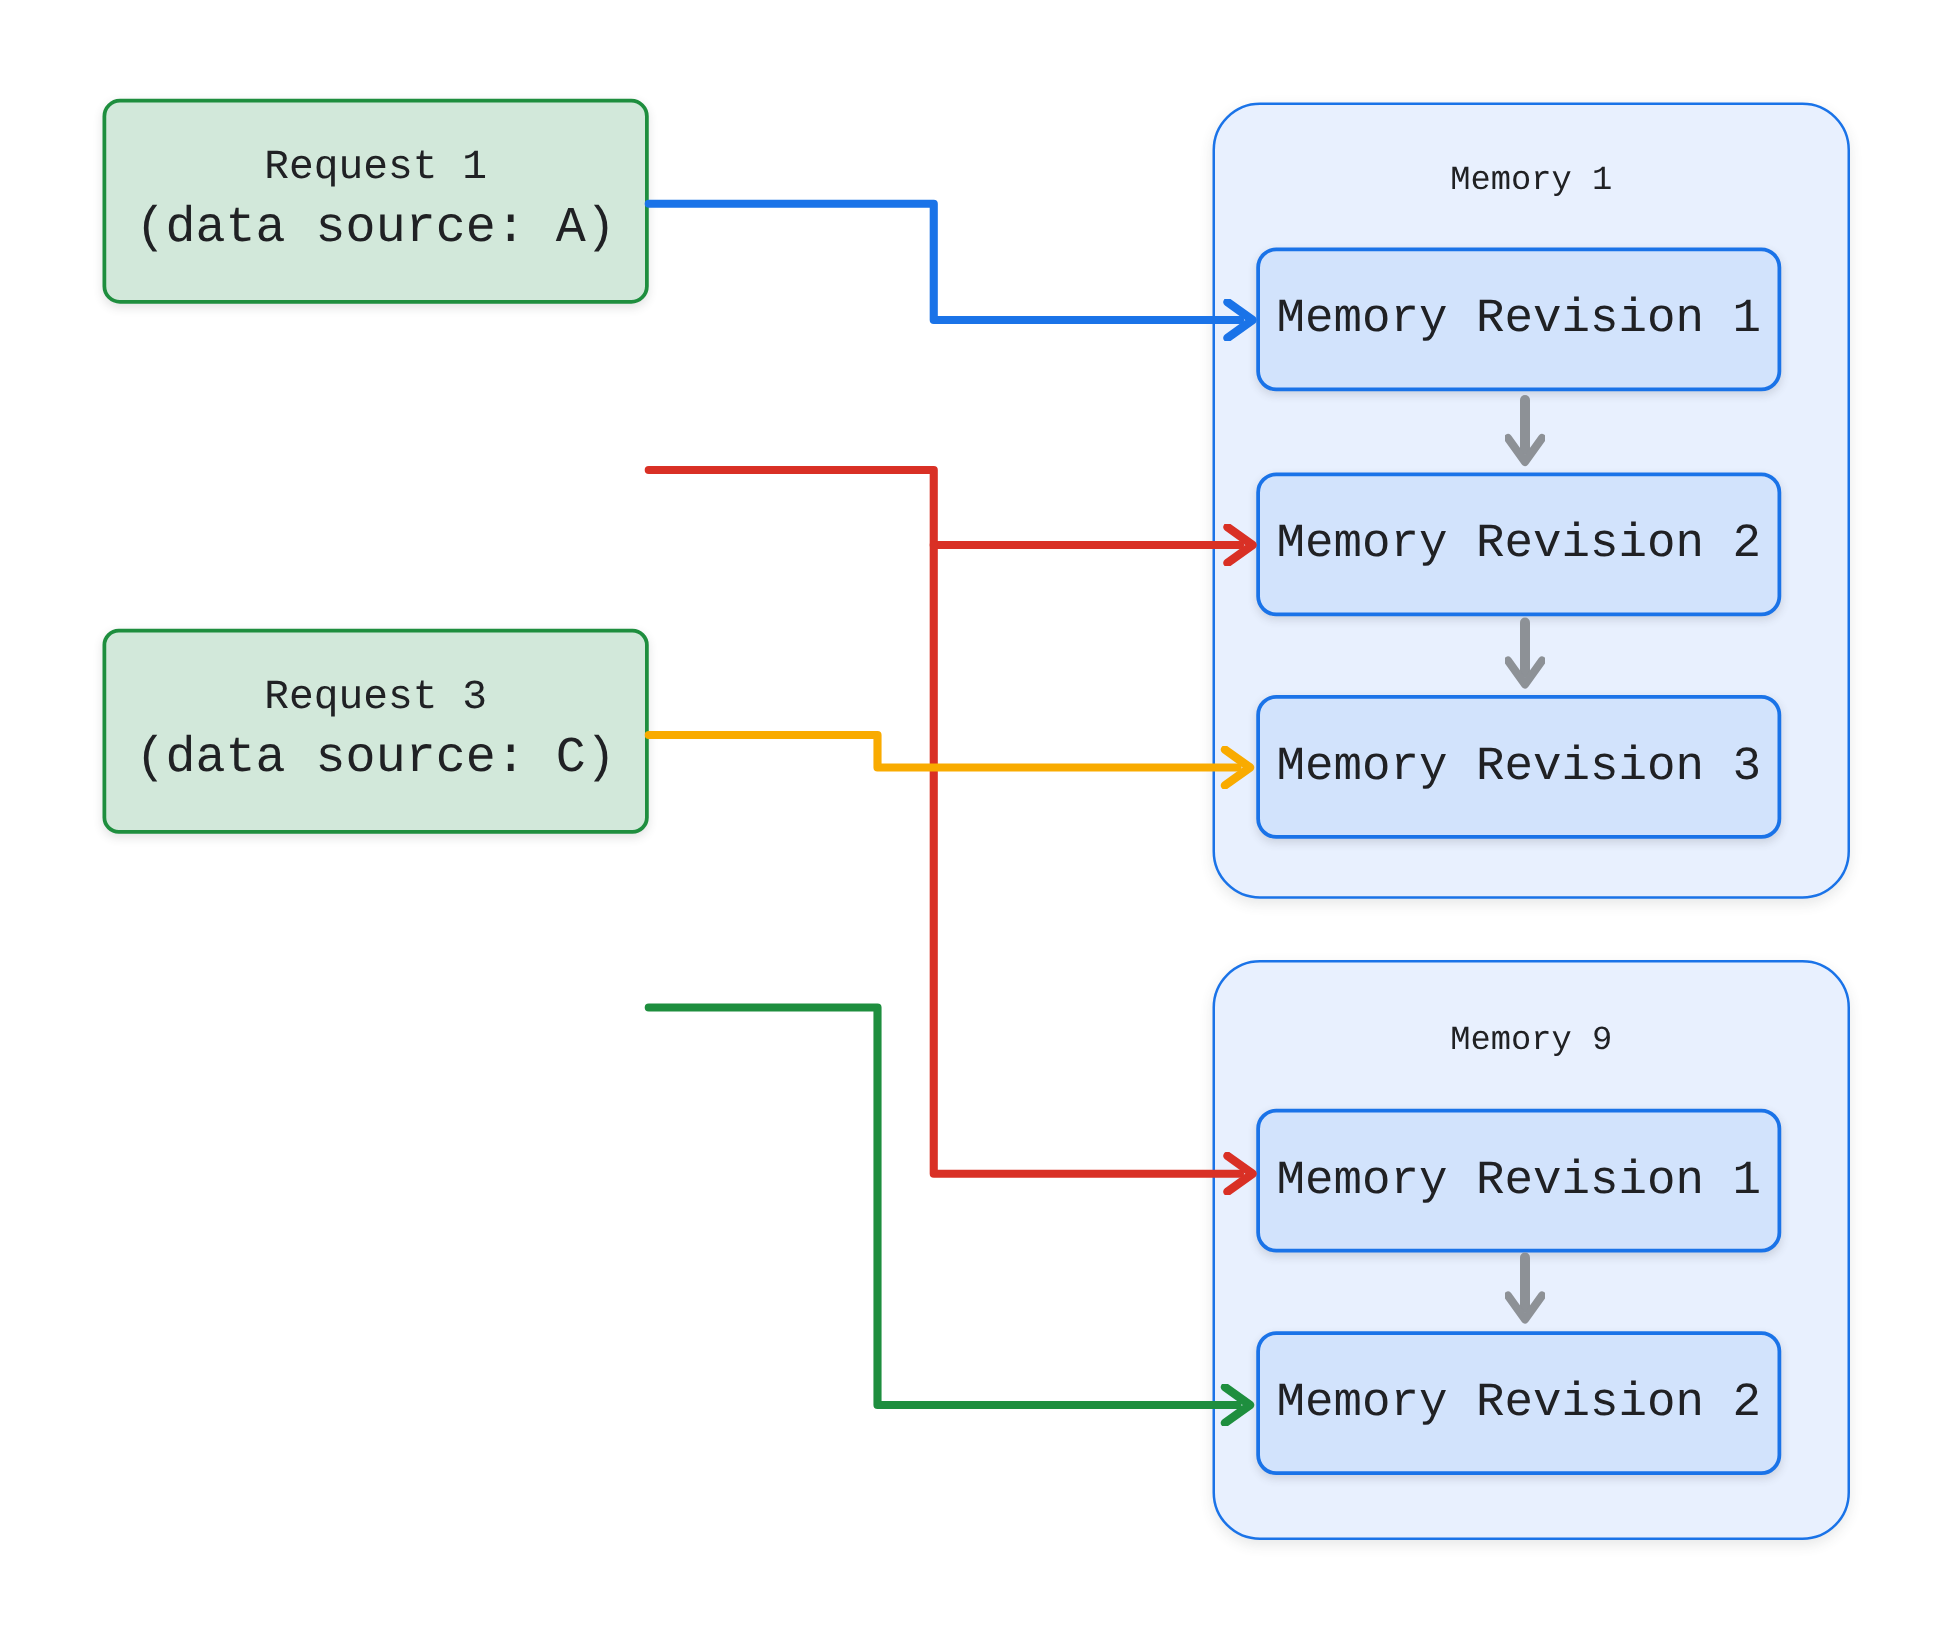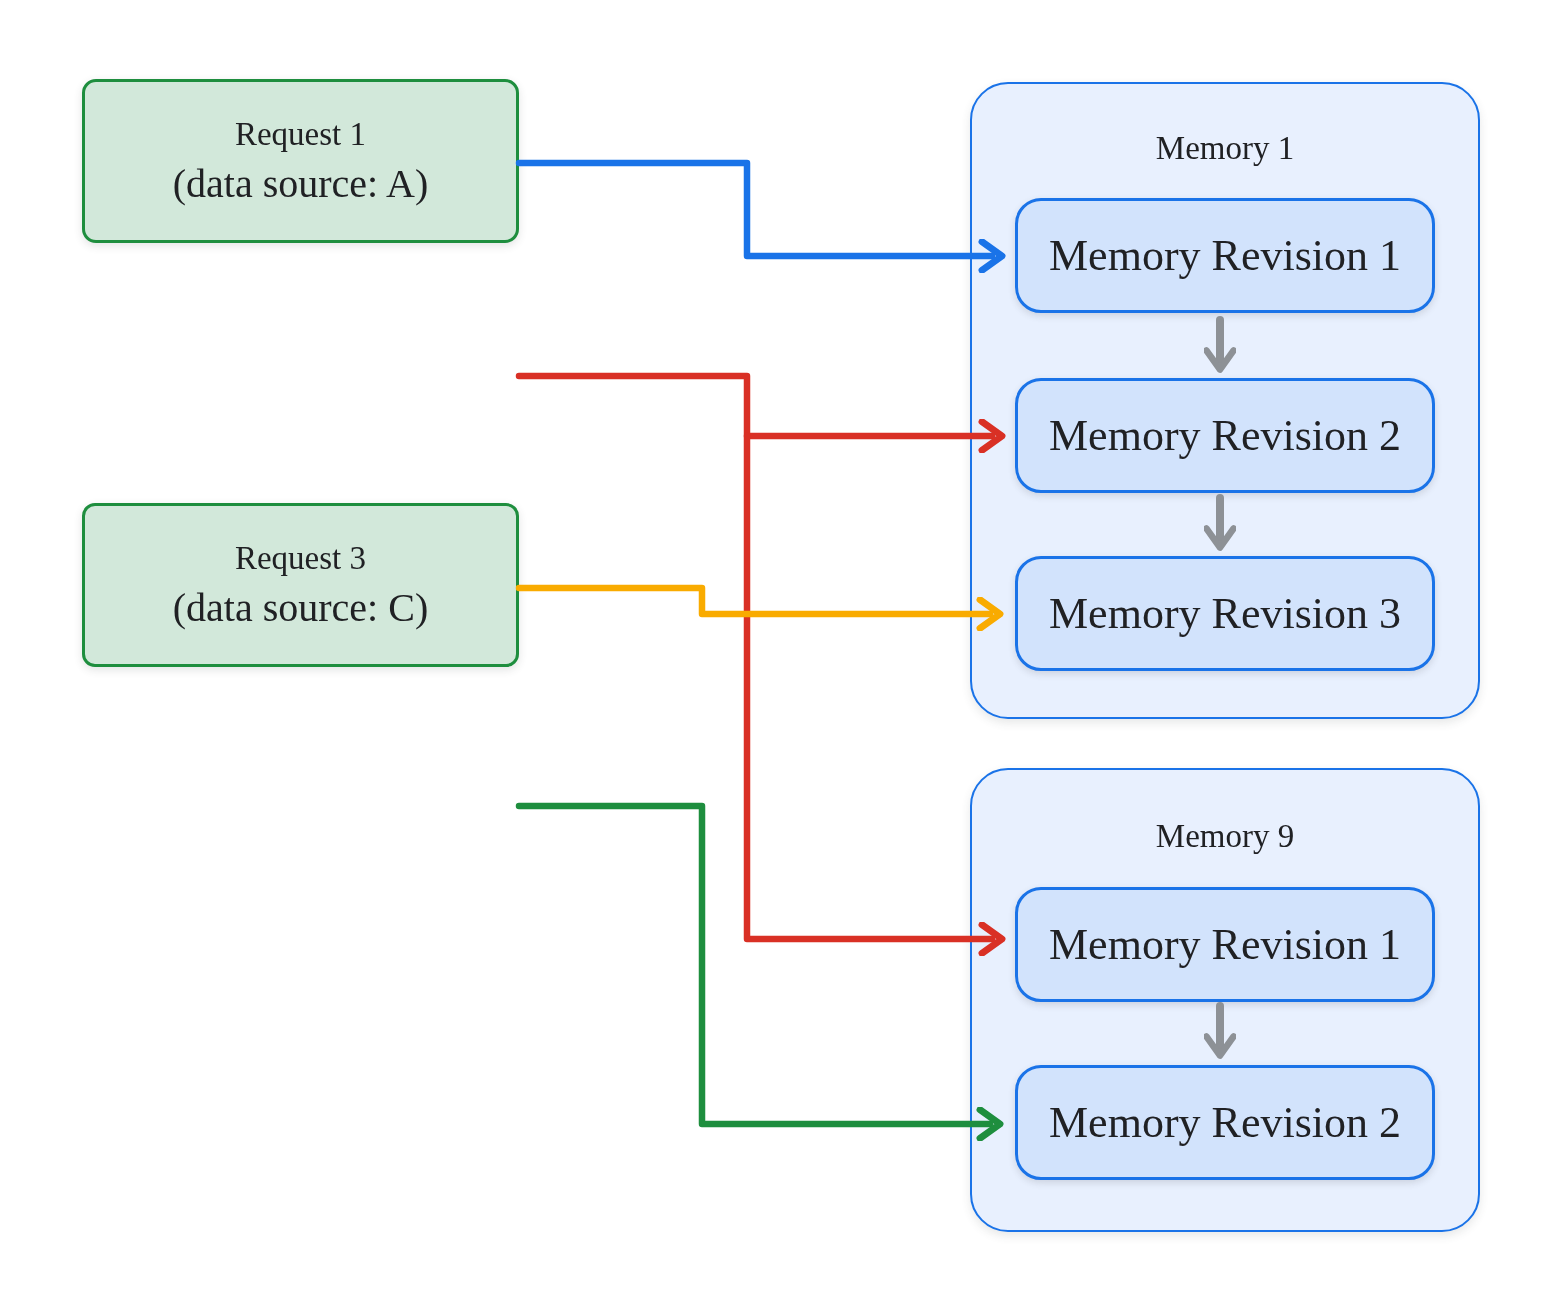--- a/index.html
+++ b/index.html
@@ -6,21 +6,21 @@
     margin: 0;
     padding: 0;
     background: #ffffff;
   }
   .canvas {
     position: relative;
     width: 1562px;
     height: 1296px;
     overflow: hidden;
     background: var(--page-bg, #ffffff);
-    font-family: Liberation Serif, serif;
+    font-family: Liberation Mono, monospace;
     color: var(--text, #202124);
   }
   * { box-sizing: border-box; }
 
   
   .request-box {
     position: absolute;
     left: 82px;
     width: 437px;
     height: 164px;
@@ -59,39 +59,39 @@
     border-radius: 38px;
     box-shadow: 0 4px 10px rgba(60, 64, 67, 0.12);
   }
   .memory.m1 { top: 82px;  height: 637px; }
   .memory.m2 { top: 768px; height: 464px; }
   .mem-title {
     position: absolute;
     left: 0;
     right: 0;
     text-align: center;
-    font-size: 33px;
+    font-size: 27px;
     font-weight: 500;
   }
   .memory.m1 .mem-title { top: 46px; }
   .memory.m2 .mem-title { top: 48px; }
 
   .rev {
     position: absolute;
-    left: 43px;
+    left: 33px;
     width: 420px;
     height: 115px;
     background: var(--revision-fill);
     border: 3.5px solid var(--revision-border);
-    border-radius: 26px;
+    border-radius: 16px;
     box-shadow: 0 3px 7px rgba(60, 64, 67, 0.16);
     display: flex;
     align-items: center;
     justify-content: center;
-    font-size: 44px;
+    font-size: 38px;
     font-weight: 500;
   }
   .memory.m1 .rev.i0 { top: 114px; }
   .memory.m1 .rev.i1 { top: 294px; }
   .memory.m1 .rev.i2 { top: 472px; }
   .memory.m2 .rev.i0 { top: 117px; }
   .memory.m2 .rev.i1 { top: 295px; }
 
   
   .connector-layer {

